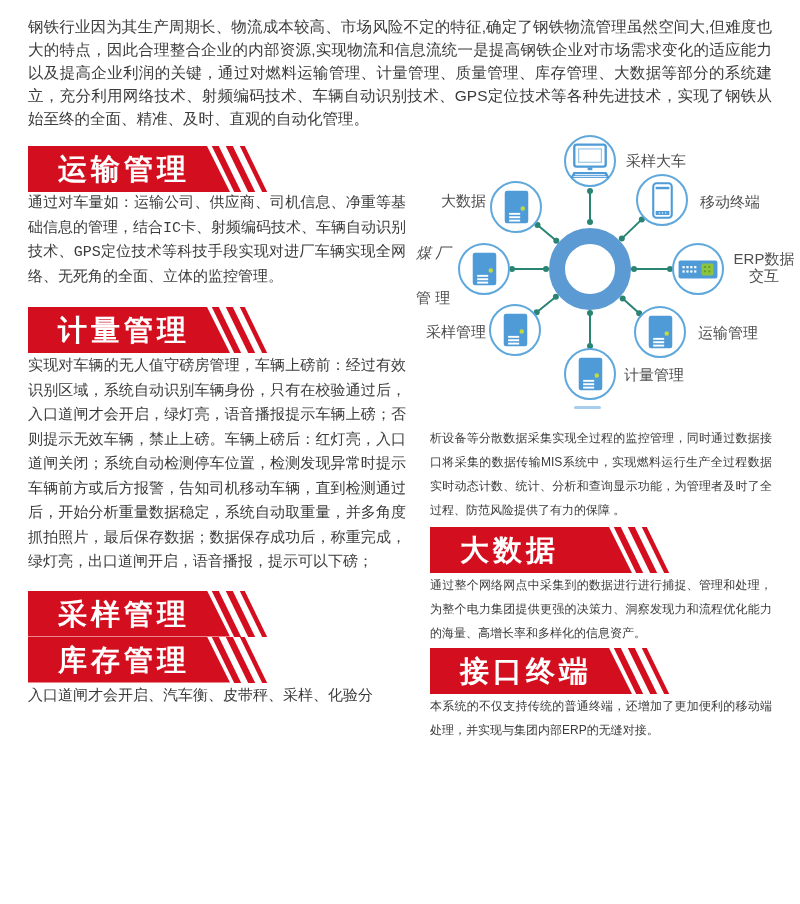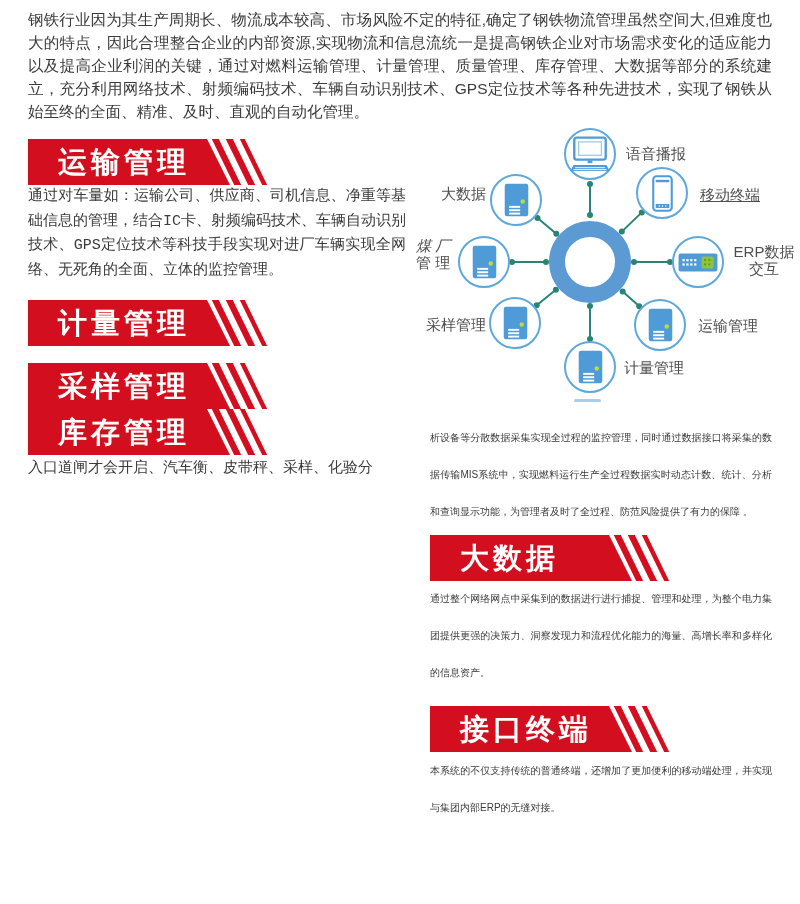--- a/index.html
+++ b/index.html
@@ -1,33 +1,33 @@
 <!DOCTYPE html>
 <html><head>
 <meta charset="utf-8">
 <style>
   html,body { margin:0; padding:0; }
   body {
     width:800px; height:904px; overflow:hidden; background:#ffffff;
     font-family:"Liberation Sans","DejaVu Sans",sans-serif;
     color:#3b3b3b;
   }
-  .page { padding:8px 28px 0 28px; }
+  .page { padding:15px 28px 0 28px; }
   .intro {
     margin:0; width:744px;
     font-size:15.5px; line-height:23px; text-align:justify;
   }
   .columns { display:flex; margin-top:2px; }
   .col-left  { width:378px; }
   .col-right { width:342px; margin-left:24px; position:relative; }
 
   p.body {
     margin:0; font-size:15px; line-height:24.5px; text-align:justify; color:#3b3b3b;
   }
-  .col-right p.body { font-size:10px; line-height:37px; }
+  .col-right p.body { font-size:12px; line-height:24px; }
 
   
   .banner { position:relative; height:46px; width:260px; }
   .banner-body {
     position:absolute; left:0; top:0; height:100%; width:202px;
     background:#d30e1f;
     clip-path:polygon(0 0, calc(100% - 23px) 0, 100% 100%, 0 100%);
   }
   .banner-title {
     display:block; line-height:46px; padding-left:30px;
@@ -39,22 +39,22 @@
     transform:skewX(26deg);
   }
   .s1 { left:195px; } .s2 { left:209px; } .s3 { left:223px; width:5px; }
 
   
   .m-b1 { margin-top:14px; } .m-p1 { margin-top:10px;font-family:Liberation Mono, monospace; }
   .m-b2 { margin-top:17px; } .m-p2 { margin-top:8px;  }
   .m-b3 { margin-top:17px; } .m-p3 { margin-top:13px; }
   .m-b4 { } .m-p4 { margin-top:13px; }
   .m-pc { margin-top:16px; }
-  .m-b5 { margin-top:5px;  } .m-p5 { margin-top:13px;font-family:Liberation Mono, monospace; }
-  .m-b6 { margin-top:14px;  } .m-p6 { margin-top:13px; }
+  .m-b5 { margin-top:5px;  } .m-p5 { margin-top:13px; }
+  .m-b6 { margin-top:3px;  } .m-p6 { margin-top:13px; }
 
   
   .diagram { position:relative; width:340px; height:292px; margin-top:2px; }
   .spokes { position:absolute; left:0; top:0; }
   .hub {
     position:absolute; left:119px; top:94px; width:82px; height:82px;
     box-sizing:border-box; border:16px solid #5b9ad2; border-radius:50%;
     background:#fff;
   }
   .node {
@@ -95,20 +95,21 @@
       <p class="body m-p1">通过对车量如：运输公司、供应商、司机信息、净重等基础信息的管理，结合IC卡、射频编码技术、车辆自动识别技术、GPS定位技术等科技手段实现对进厂车辆实现全网络、无死角的全面、立体的监控管理。</p>
 
       <div class="banner m-b2">
         <div class="banner-body">
           <span class="banner-title">计量管理</span>
         </div>
         <i class="stripe s1"></i>
         <i class="stripe s2"></i>
         <i class="stripe s3"></i>
       </div>
+      <p class="body m-p2">实现对车辆的无人值守磅房管理，车辆上磅前：经过有效识别区域，系统自动识别车辆身份，只有在校验通过后，入口道闸才会开启，绿灯亮，语音播报提示车辆上磅；否则提示无效车辆，禁止上磅。车辆上磅后：红灯亮，入口道闸关闭；系统自动检测停车位置，检测发现异常时提示车辆前方或后方报警，告知司机移动车辆，直到检测通过后，开始分析重量数据稳定，系统自动取重量，并多角度抓拍照片，最后保存数据；数据保存成功后，称重完成，绿灯亮，出口道闸开启，语音播报，提示可以下磅；</p>
 
       <div class="banner m-b3">
         <div class="banner-body">
           <span class="banner-title">采样管理</span>
         </div>
         <i class="stripe s1"></i>
         <i class="stripe s2"></i>
         <i class="stripe s3"></i>
       </div>
 
@@ -163,33 +164,33 @@
         <div class="node" style="left:134px; top:1px;">
           <svg width="44" height="37" viewBox="0 0 56 47">
             <rect x="8" y="2" width="40" height="28" rx="3" fill="#fff" stroke="#4f9bd8" stroke-width="3"></rect>
             <rect x="13.5" y="7.5" width="29" height="17" fill="none" stroke="#9ec9e8" stroke-width="1.6"></rect>
             <rect x="25" y="31" width="6" height="3.5" fill="#4f9bd8"></rect>
             <path d="M7 37 L49 37 L53 44.5 L3 44.5 Z" fill="#4f9bd8"></path>
             <rect x="9" y="39.5" width="38" height="1.4" fill="#fff" opacity="0.85"></rect>
             <rect x="7" y="42" width="42" height="1.4" fill="#fff" opacity="0.85"></rect>
           </svg>
         </div>
-        <span class="dlabel" style="left:196px; top:18px;">语音播报</span>
+        <span class="dlabel" style="left:196px; top:18px;">采样大车</span>
 
         <div class="node" style="left:206px; top:40px;">
           <svg width="21" height="37" viewBox="0 0 26 46">
             <rect x="1.5" y="1.5" width="23" height="43" rx="4" fill="#fff" stroke="#4f9bd8" stroke-width="2.6"></rect>
             <rect x="4.5" y="6" width="17" height="3" fill="#4f9bd8"></rect>
             <rect x="4.5" y="36" width="17" height="5" fill="#4f9bd8"></rect>
             <circle cx="9" cy="38.5" r="0.9" fill="#fff"></circle>
               <circle cx="13" cy="38.5" r="0.9" fill="#fff"></circle>
               <circle cx="17" cy="38.5" r="0.9" fill="#fff"></circle>
           </svg>
         </div>
-        <span class="dlabel" style="left:270px; top:59px;text-decoration:underline;">移动终端</span>
+        <span class="dlabel" style="left:270px; top:59px;">移动终端</span>
 
         <div class="node" style="left:242px; top:109px;">
           <svg width="40" height="19" viewBox="0 0 46 22">
             <rect x="0.5" y="0.5" width="45" height="21" rx="2.5" fill="#4f9bd8"></rect>
             <g fill="#fff">
               <rect x="5" y="7" width="2.6" height="2.6"></rect>
                 <rect x="9.5" y="7" width="2.6" height="2.6"></rect>
                 <rect x="14" y="7" width="2.6" height="2.6"></rect>
                 <rect x="18.5" y="7" width="2.6" height="2.6"></rect>
               <rect x="5" y="12" width="2.6" height="2.6"></rect>
@@ -249,21 +250,21 @@
           <svg width="25" height="34" viewBox="0 0 34 46">
             <rect x="1" y="1" width="32" height="44" rx="3" fill="#4f9bd8"></rect>
             <circle cx="25.5" cy="25" r="3" fill="#c3da3b"></circle>
             <rect x="7" y="31" width="15" height="2.6" fill="#fff"></rect>
             <rect x="7" y="35.6" width="15" height="2.6" fill="#fff"></rect>
             <rect x="7" y="40.2" width="15" height="2.6" fill="#fff"></rect>
           </svg>
         </div>
         <span class="dlabel two" style="left:-14px; top:110px; width:46px;">
           <span style="display:block;font-style:italic;">煤 厂</span>
-          <span style="display:block;">管 理</span>
+          <span style="display:block;margin-top:28px;">管 理</span>
         </span>
 
         <div class="node" style="left:60px; top:47px;">
           <svg width="25" height="34" viewBox="0 0 34 46">
             <rect x="1" y="1" width="32" height="44" rx="3" fill="#4f9bd8"></rect>
             <circle cx="25.5" cy="25" r="3" fill="#c3da3b"></circle>
             <rect x="7" y="31" width="15" height="2.6" fill="#fff"></rect>
             <rect x="7" y="35.6" width="15" height="2.6" fill="#fff"></rect>
             <rect x="7" y="40.2" width="15" height="2.6" fill="#fff"></rect>
           </svg>

